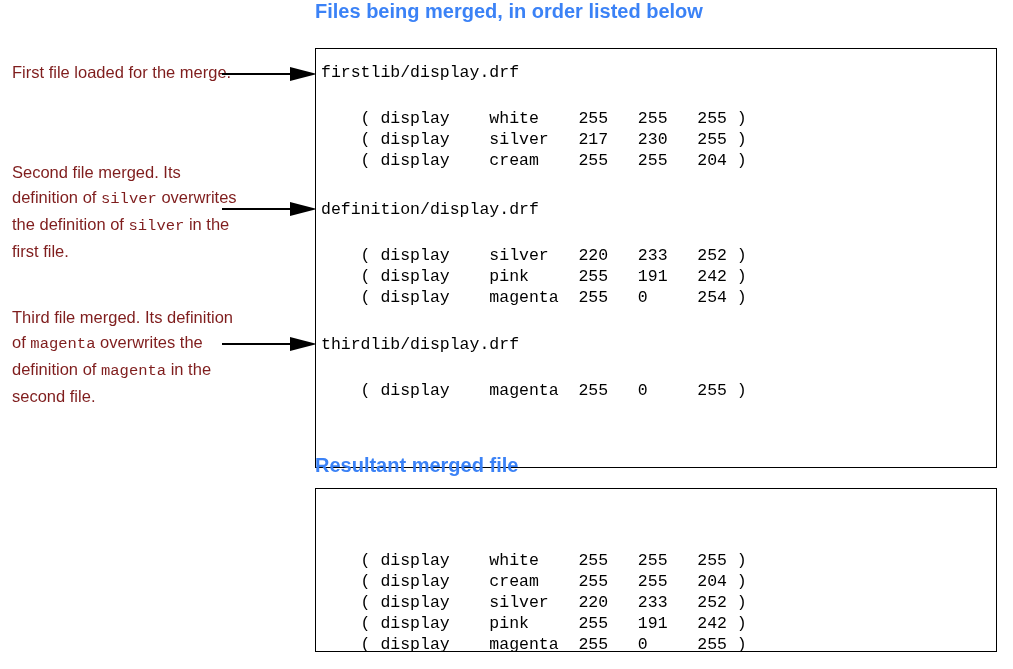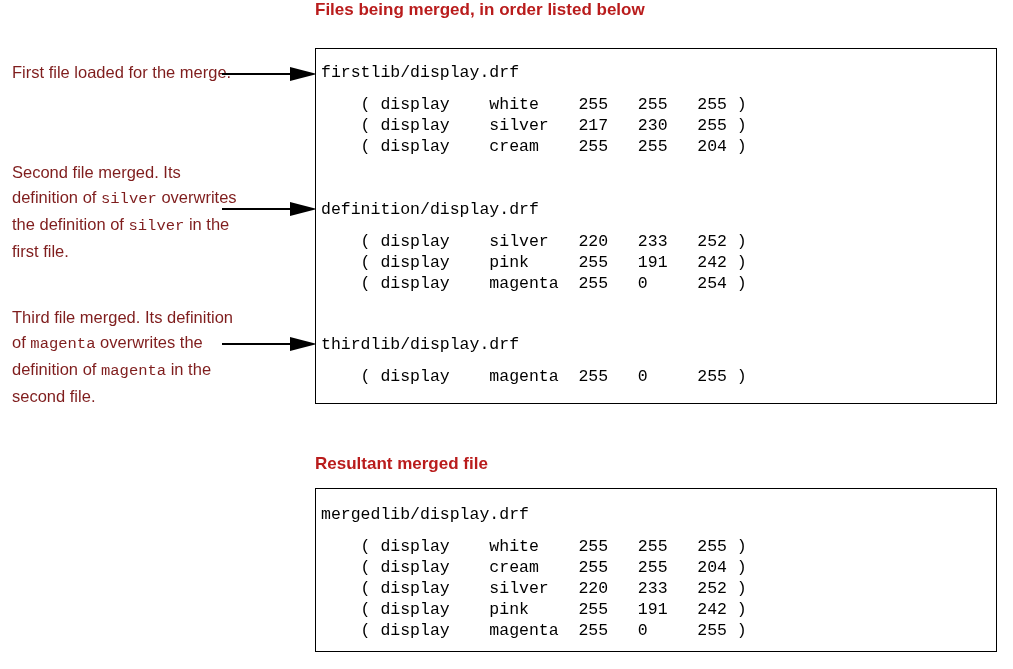--- a/index.html
+++ b/index.html
@@ -19,37 +19,37 @@
     position: relative;
     width: 1013px;
     height: 669px;
   }
 
   
   .heading {
     position: absolute;
     font-family: "Liberation Sans", sans-serif;
     font-weight: bold;
-    font-size: 17px;
-    color: #b91c1c;
+    font-size: 20px;
+    color: #3b82f6;
     white-space: nowrap;
   }
   #heading-merged-files { left: 315px; top: 0px; }
   #heading-resultant    { left: 315px; top: 446px; margin-top: 8px; }
 
   
   .code-box {
     position: absolute;
     border: 1.5px solid #000000;
     background: #ffffff;
     box-sizing: border-box;
   }
   #box-merged-files {
     left: 315px; top: 48px;
-    width: 682px; height: 356px;
+    width: 682px; height: 420px;
   }
   #box-resultant {
     left: 315px; top: 488px;
     width: 682px; height: 164px;
   }
 
   
   .code {
     font-family: "Liberation Mono", "DejaVu Sans Mono", monospace;
     font-size: 16.5px;
@@ -57,20 +57,21 @@
     white-space: pre;
     color: #000000;
   }
   .file-name {
     position: absolute;
     left: 5px;
   }
   .entries {
     position: absolute;
     left: 5px;
+    margin-top: 14px;
   }
 
   
   #file1-name    { top: 13px; }
   #file1-entries { top: 45px; }
   #file2-name    { top: 150px; }
   #file2-entries { top: 182px; }
   #file3-name    { top: 285px; text-align: center; }
   #file3-entries { top: 317px; }
 
@@ -146,21 +147,20 @@
     ( display    pink     255   191   242 )
     ( display    magenta  255   0     254 )</div>
 
     <div class="code file-name" id="file3-name">thirdlib/display.drf</div>
     <div class="code entries" id="file3-entries">    ( display    magenta  255   0     255 )</div>
   </div>
 
   <div class="heading" id="heading-resultant">Resultant merged file</div>
 
   <div class="code-box" id="box-resultant">
-    <div class="code file-name" id="merged-name">mergedlib/display.drf</div>
     <div class="code entries" id="merged-entries">    ( display    white    255   255   255 )
     ( display    cream    255   255   204 )
     ( display    silver   220   233   252 )
     ( display    pink     255   191   242 )
     ( display    magenta  255   0     255 )</div>
   </div>
 
 </div>
 
 </body></html>

